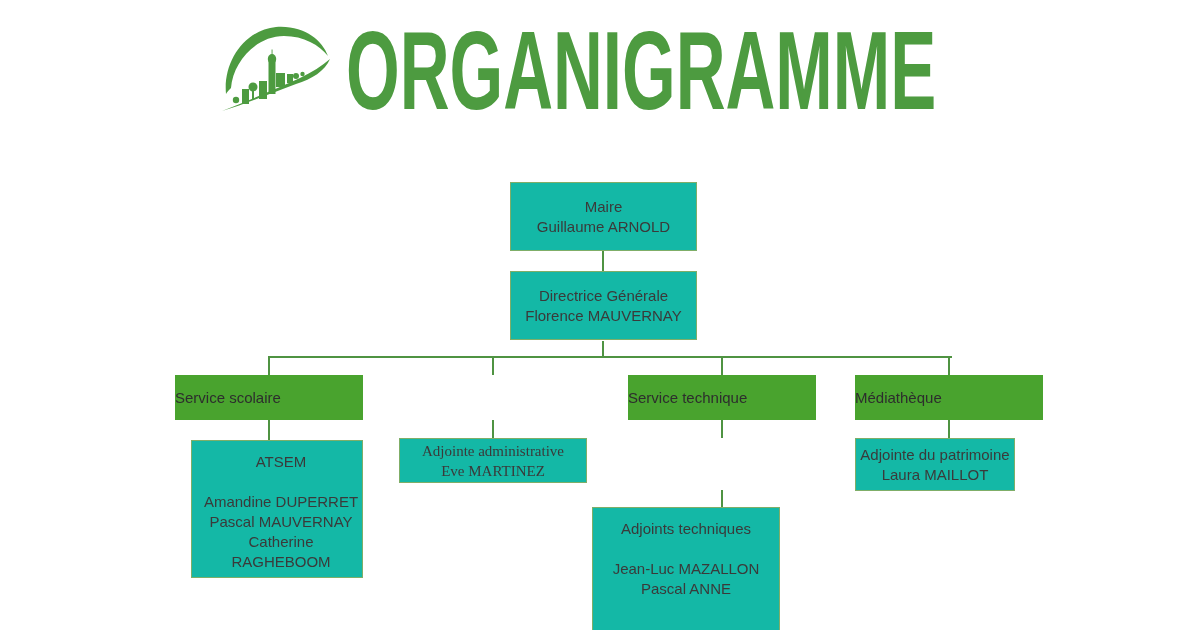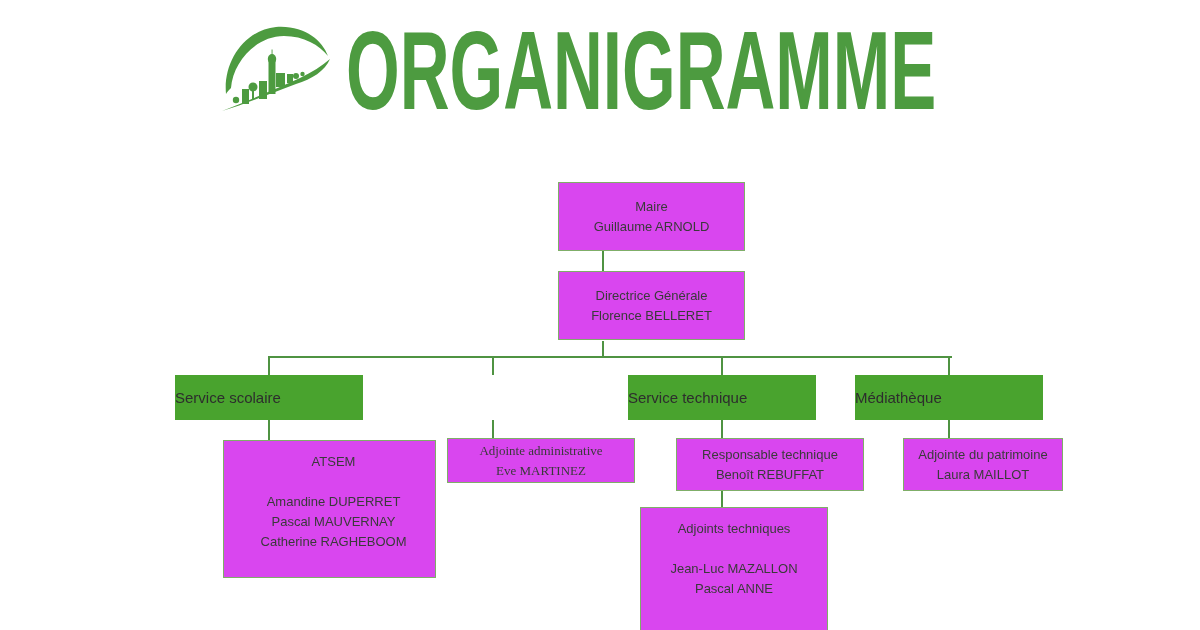--- a/index.html
+++ b/index.html
@@ -10,22 +10,22 @@
   
   #logo{position:absolute;left:216px;top:14px;width:120px;height:100px;}
   #title{
     position:absolute;left:346px;top:15px;width:584px;height:100px;
     font-size:69px;font-weight:bold;letter-spacing:0;color:#4d9b40;
     transform:scaleY(1.62);transform-origin:center top;white-space:nowrap;
     line-height:1;text-align:center;
   }
   
   .obox{
-    position:absolute;background:#d946ef;border:1px solid #7fae68;box-sizing:border-box;
-    font-size:13px;line-height:20px;color:#3a3a3a;text-align:center;margin-left:48px;
+    position:absolute;background:#14b8a6;border:1px solid #7fae68;box-sizing:border-box;
+    font-size:15px;line-height:20px;color:#3a3a3a;text-align:center;
   }
   .obox.center{display:flex;flex-direction:column;justify-content:center;}
   .obox.top{padding-top:11px;}
   .gap{height:20px;}
   .dept{
     position:absolute;width:188px;height:45px;background:#49a32e;
     display:flex;align-items:center;
     font-size:15px;color:#2d2d2d;text-align:center;
   }
   
@@ -74,50 +74,46 @@
   <div class="vline" style="left:948px;top:420px;height:18px;"></div>
   <div class="vline" style="left:721px;top:490px;height:17px;"></div>
 
   <div class="obox center" style="left:510px;top:182px;width:187px;height:69px;">
     <div>Maire</div>
     <div>Guillaume ARNOLD</div>
   </div>
 
   <div class="obox center" style="left:510px;top:271px;width:187px;height:69px;">
     <div>Directrice Générale</div>
-    <div>Florence BELLERET</div>
+    <div>Florence MAUVERNAY</div>
   </div>
 
   <div class="dept" style="left:175px;top:375px;">
     <span>Service scolaire</span>
   </div>
   <div class="dept" style="left:628px;top:375px;">
     <span>Service technique</span>
   </div>
   <div class="dept" style="left:855px;top:375px;">
     <span>Médiathèque</span>
   </div>
 
-  <div class="obox top" style="left:175px;top:440px;width:213px;height:138px;padding-left:8px;">
+  <div class="obox top" style="left:191px;top:440px;width:172px;height:138px;padding-left:8px;">
     <div>ATSEM</div>
     <div class="gap"></div>
     <div>Amandine DUPERRET</div>
     <div>Pascal MAUVERNAY</div>
     <div>Catherine RAGHEBOOM</div>
   </div>
 
   <div class="obox center" style="left:399px;top:438px;width:188px;height:45px;font-family:Liberation Serif, serif;">
     <div>Adjointe administrative</div>
     <div>Eve MARTINEZ</div>
   </div>
 
-  <div class="obox center" style="left:628px;top:438px;width:188px;height:53px;">
-    <div>Responsable technique</div>
-    <div>Benoît REBUFFAT</div>
-  </div>
 
   <div class="obox center" style="left:855px;top:438px;width:160px;height:53px;">
     <div>Adjointe du patrimoine</div>
     <div>Laura MAILLOT</div>
   </div>
 
   <div class="obox top" style="left:592px;top:507px;width:188px;height:137px;">
     <div>Adjoints techniques</div>
     <div class="gap"></div>
     <div>Jean-Luc MAZALLON</div>

